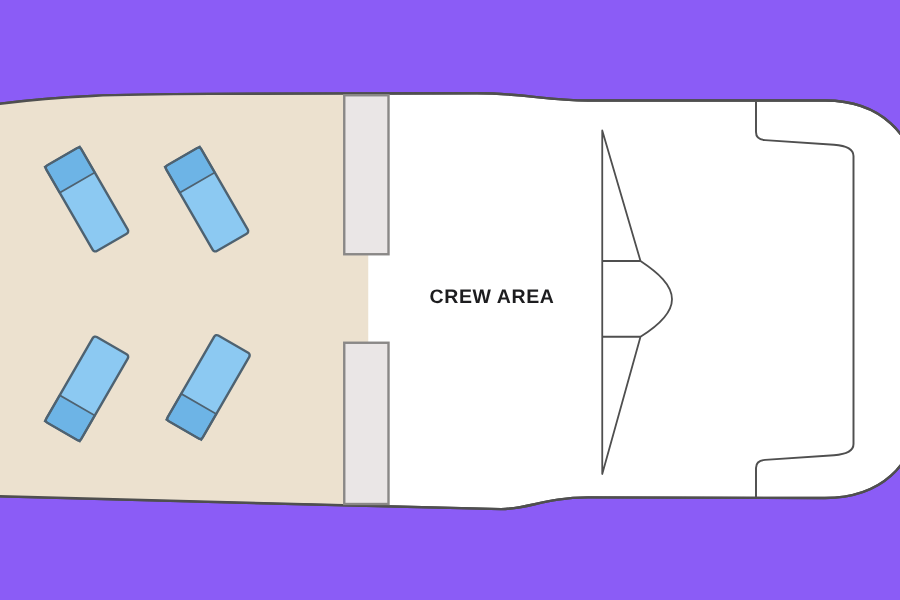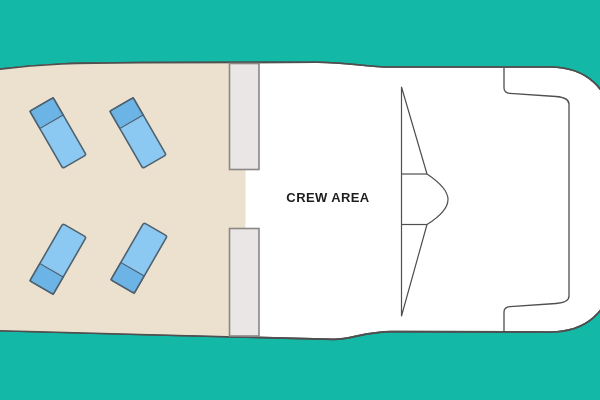--- a/index.html
+++ b/index.html
@@ -1,16 +1,16 @@
 <!DOCTYPE html>
 <html><head>
 <meta charset="utf-8">
 <style>
   html,body{margin:0;padding:0;background:#ffffff;}
-  .stage{position:relative;width:600px;height:400px;background:#14b8a6;overflow:hidden;
+  .stage{position:relative;width:600px;height:400px;background:#8b5cf6;overflow:hidden;
          font-family:"Liberation Sans",sans-serif;}
   svg{display:block;}
   .crew-label{font-family:"Liberation Sans",sans-serif;font-size:13px;font-weight:bold;
               letter-spacing:.4px;}
 </style>
 </head>
 <body>
 
 <div class="stage">
   <svg width="600" height="400" viewBox="0 0 600 400">

